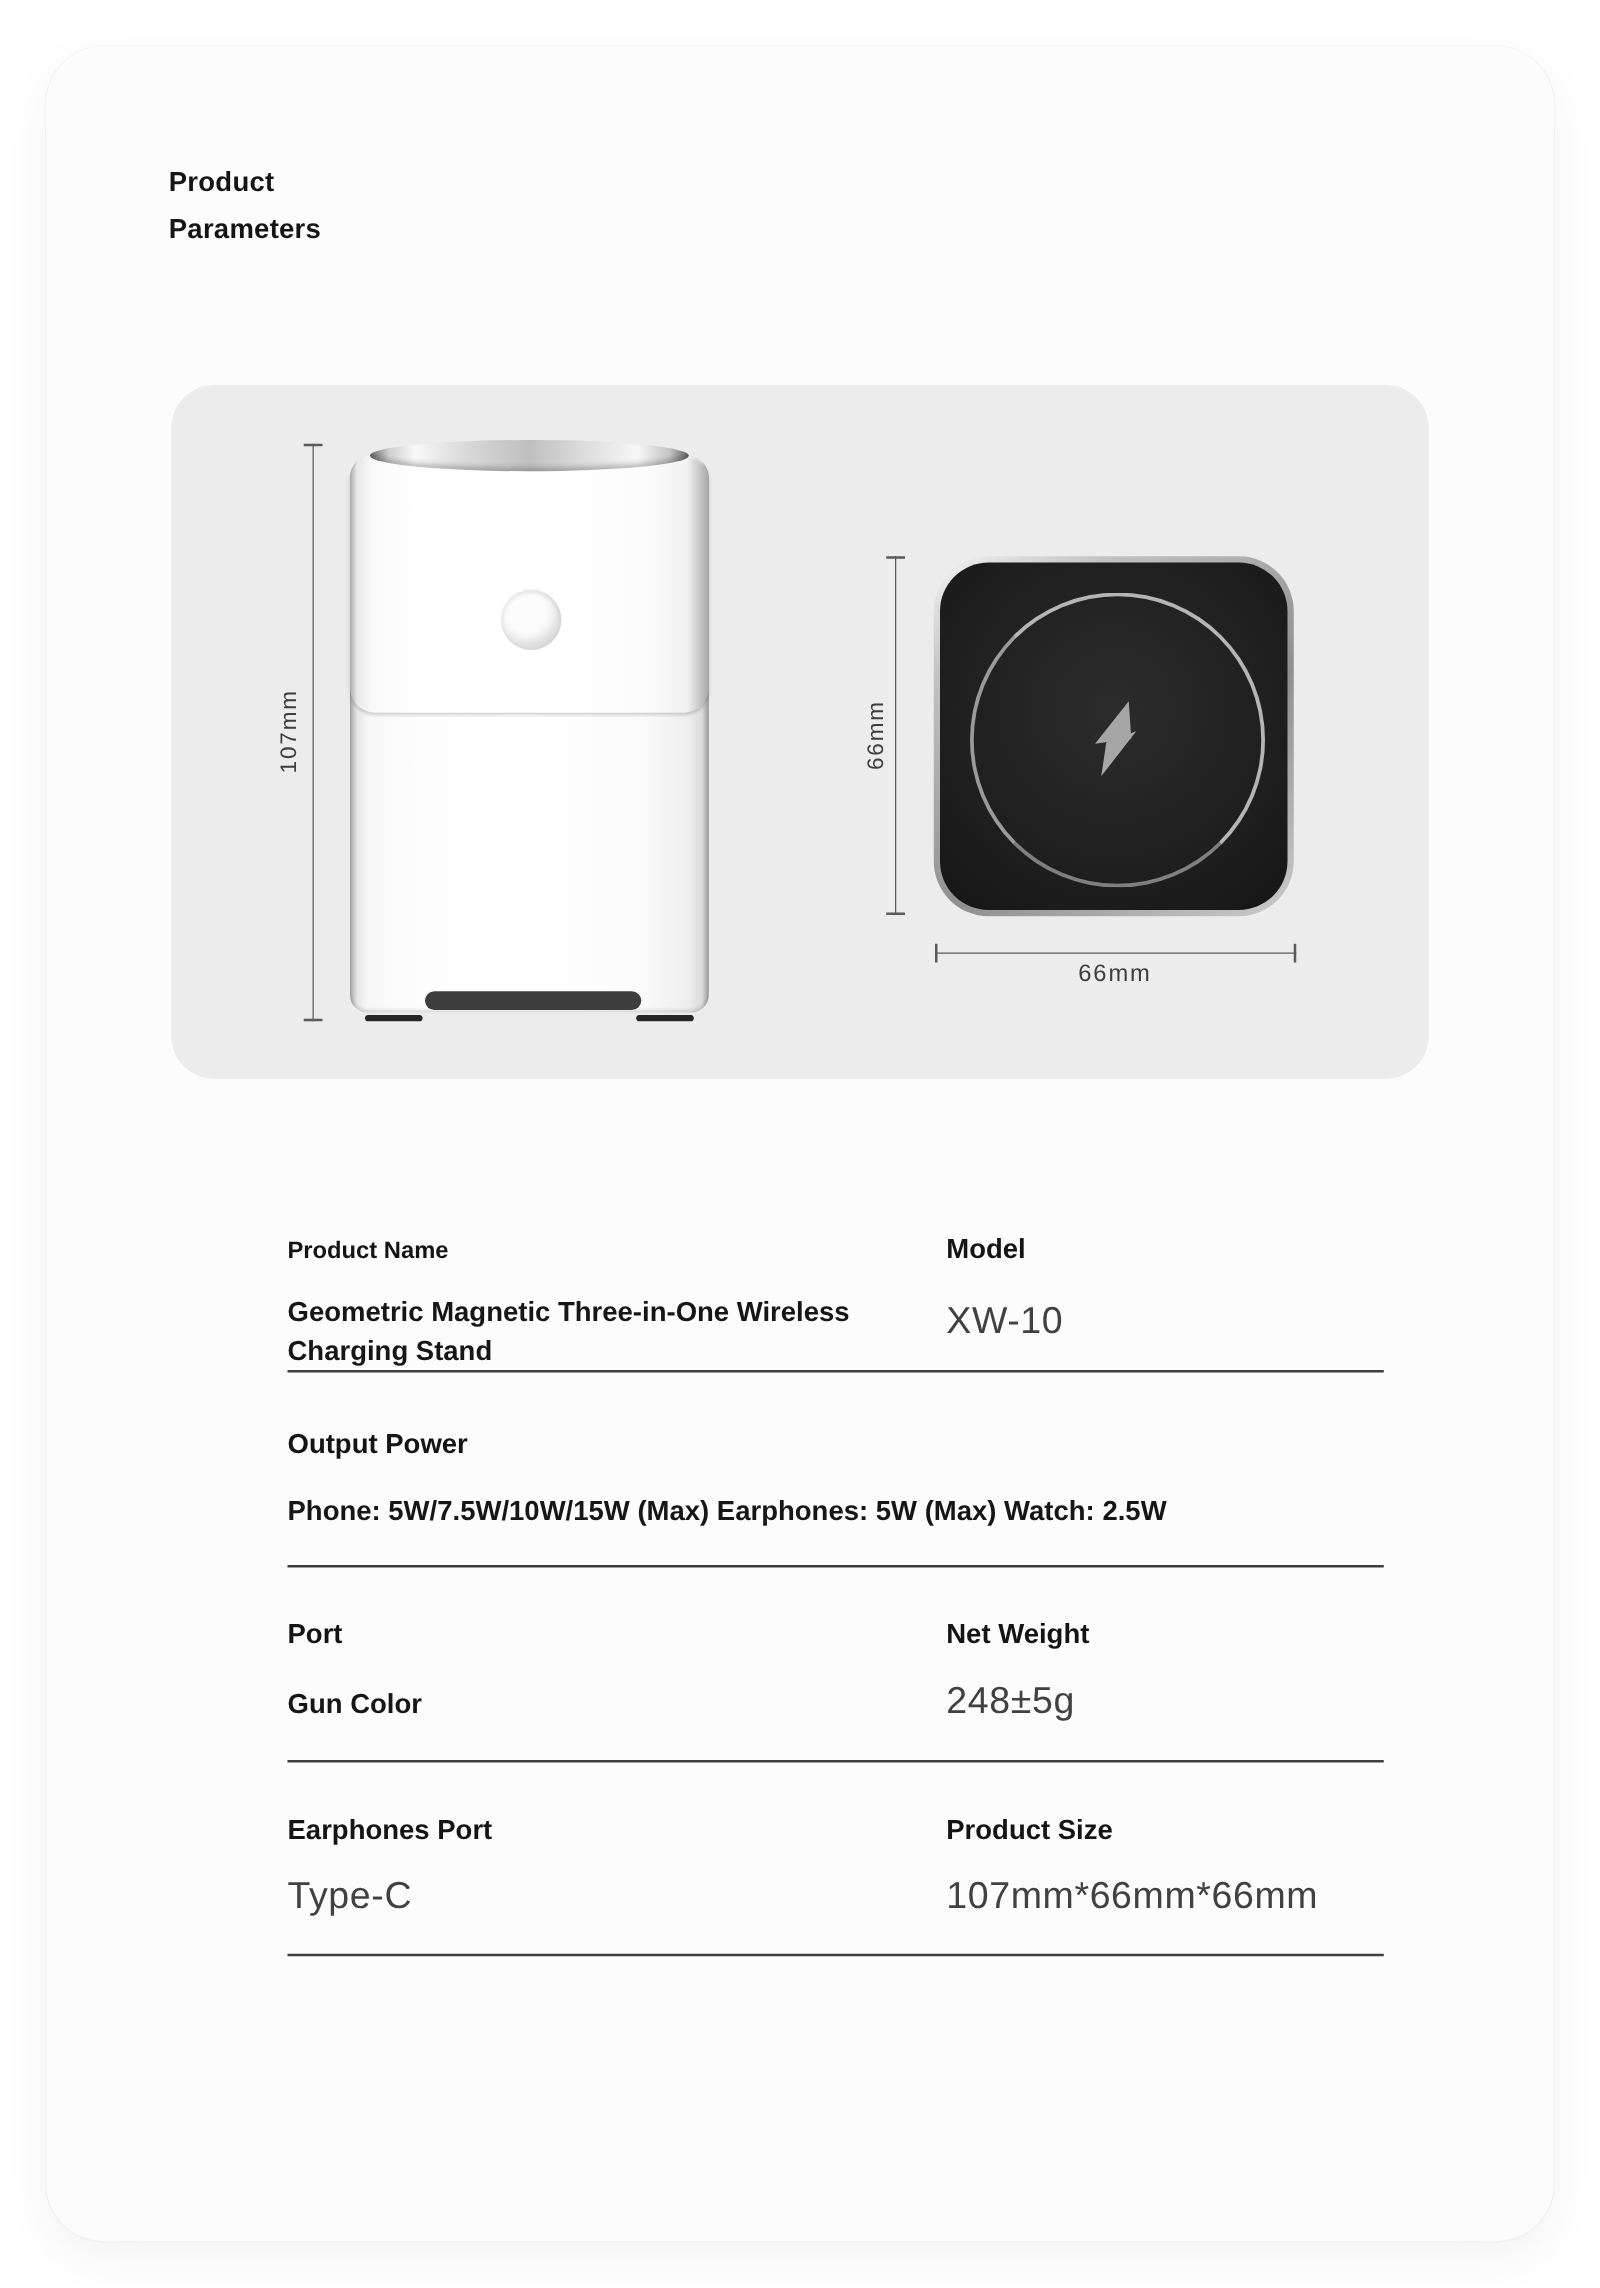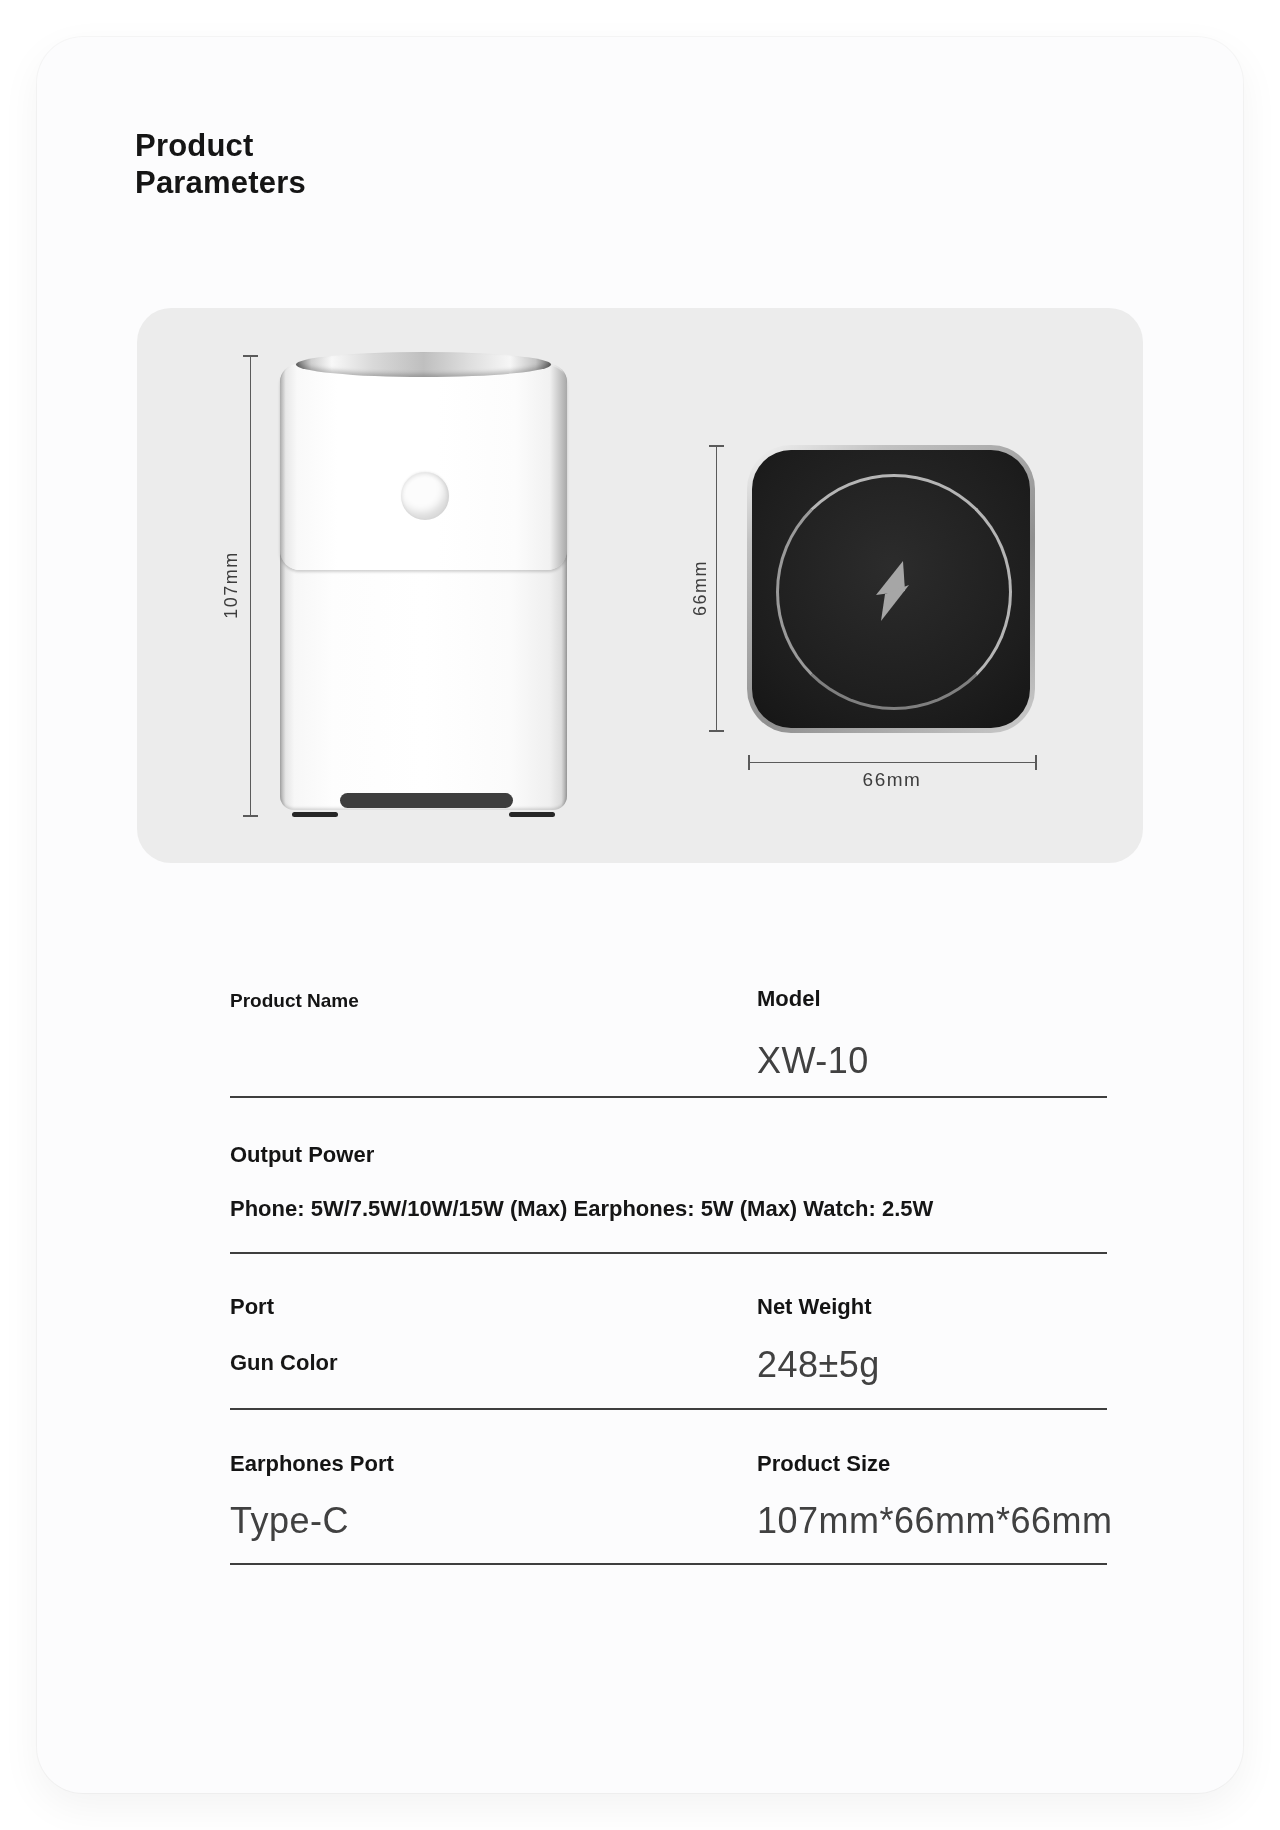--- a/index.html
+++ b/index.html
@@ -1,21 +1,21 @@
 <!DOCTYPE html>
 <html><head>
 <meta charset="utf-8">
 <style>
   html,body{margin:0;padding:0;background:#ffffff;}
   .page{position:relative;width:1280px;height:1830px;background:#ffffff;overflow:hidden;
         font-family:"Liberation Sans", sans-serif;}
   .card{position:absolute;left:37px;top:37px;width:1206px;height:1756px;background:#fcfcfd;
         border-radius:46px;box-shadow:0 0 0 1px rgba(0,0,0,0.03), 0 14px 40px rgba(0,0,0,0.05);}
   
-  .title{position:absolute;left:98px;top:90px;margin:0;font-size:31px;line-height:37px;
+  .title{position:absolute;left:98px;top:90px;margin:0;font-size:22px;line-height:37px;
          font-weight:700;color:#151515;letter-spacing:0.2px;}
   .title span{display:block;}
   
   .panel{position:absolute;left:100px;top:271px;width:1006px;height:555px;background:#ececec;
          border-radius:34px;}
   
   .device{position:absolute;left:143px;top:44px;width:287px;height:470px;}
   .device-cap{position:absolute;left:16px;top:0;width:255px;height:25px;border-radius:50%;
          background:linear-gradient(90deg,#6e6e6e 0%,#cfcfcf 6%,#f8f8f8 14%,#d9d9d9 30%,#bfbfbf 50%,#dedede 68%,#f6f6f6 84%,#c4c4c4 94%,#696969 100%);
          box-shadow:inset 0 -3px 4px rgba(0,0,0,0.22);z-index:3;}
@@ -58,21 +58,21 @@
   #lbl66h{left:705px;top:462px;font-size:19px;}
   
   .spec-table{position:absolute;left:145px;top:923px;width:925px;}
   .row{position:relative;border-bottom:2px solid #3e3e3e;margin-left:48px;}
   .r1{height:136px;} .r2{height:153px;} .r3{height:154px;} .r4{height:154px;} .r5{height:153px;}
   .cell{position:absolute;left:0;color:#141414;}
   .col-r{left:527px;}
   .lbl-sm{font-size:19px;font-weight:700;}
   .lbl-lg{font-size:22px;font-weight:700;}
   .val-bold{font-size:22px;font-weight:700;color:#161616;}
-  .val-gray{font-size:36px;font-weight:400;color:#414141;letter-spacing:0.5px;}
+  .val-gray{font-size:30px;font-weight:400;color:#414141;letter-spacing:0.5px;}
   .r1 .l-label{top:30px;} .r1 .l-value{top:74px;width:520px;line-height:31px;}
   .r1 .r-label{top:26px;} .r1 .r-value{top:80px;}
   .r2 .l-label{top:50px;} .r2 .r-label{top:53px;}
   .r2 .l-value{top:102px;} .r2 .r-value{top:100px;}
   .r3 .l-label{top:44px;} .r3 .l-value{top:98px;width:900px;}
   .r4 .l-label{top:40px;} .r4 .r-label{top:40px;}
   .r4 .l-value{top:96px;} .r4 .r-value{top:90px;}
   .r5 .l-label{top:41px;} .r5 .r-label{top:41px;}
   .r5 .l-value{top:90px;} .r5 .r-value{top:90px;}
   
@@ -123,20 +123,21 @@
       <div class="dim-label rot" id="lbl66v">66mm</div>
 
       <div class="dim-h" id="dim66h"></div>
       <div class="dim-label" id="lbl66h">66mm</div>
     </div>
 
     <div class="spec-table">
 
       <div class="row r1">
         <div class="cell lbl-sm l-label">Product Name</div>
+        <div class="cell val-bold l-value">Geometric Magnetic Three-in-One Wireless Charging Stand</div>
         <div class="cell lbl-lg col-r r-label">Model</div>
         <div class="cell val-gray col-r r-value">XW-10</div>
       </div>
 
 
       <div class="row r3">
         <div class="cell lbl-lg l-label">Output Power</div>
         <div class="cell val-bold l-value">Phone: 5W/7.5W/10W/15W (Max) Earphones: 5W (Max) Watch: 2.5W</div>
       </div>
 

